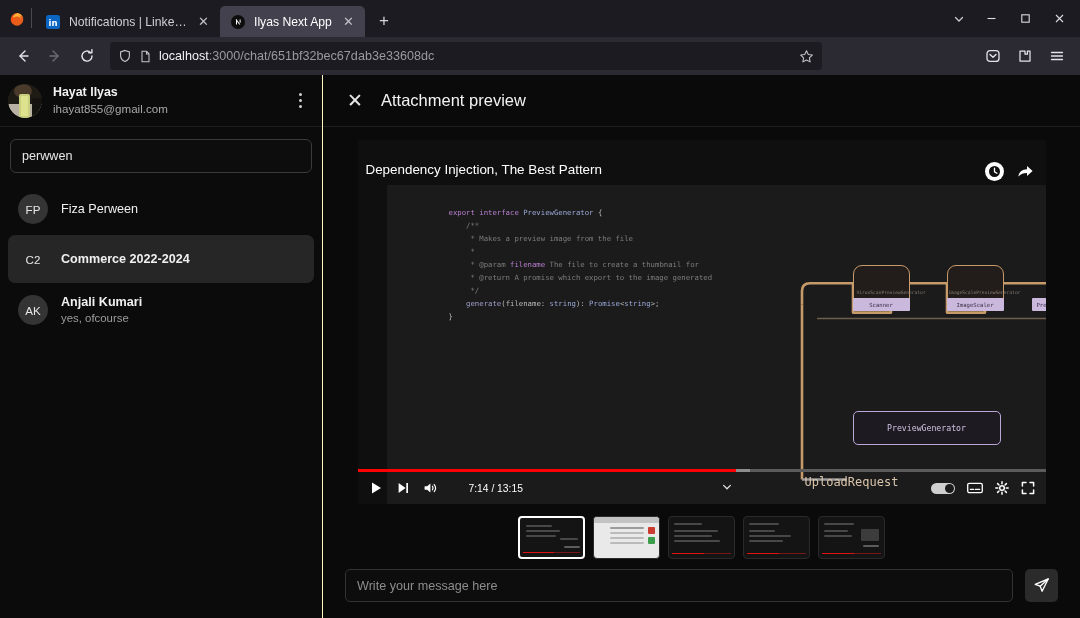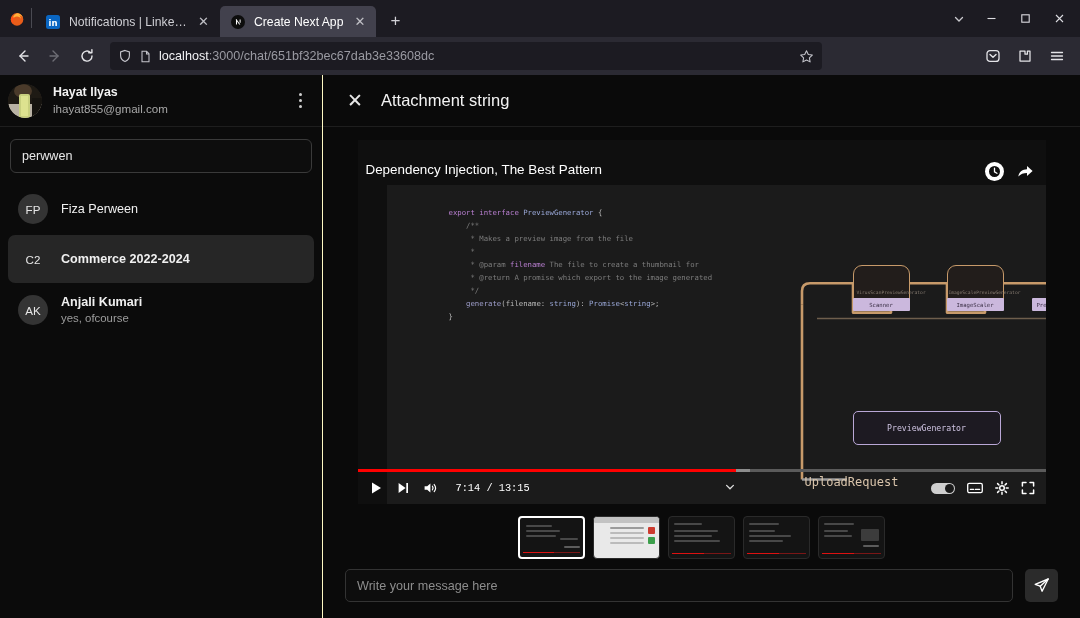--- a/index.html
+++ b/index.html
@@ -204,21 +204,21 @@
     position: absolute; left: 0; right: 0; bottom: 32px; height: 3px; background: #5b5b5b;
     z-index: 8;
   }
   .progress .buf { position:absolute; left:0; top:0; height:100%; background:#8d8d8d; }
   .progress .played { position: absolute; left: 0; top: 0; height: 100%; background: #ff0000; }
   .controls {
     position: absolute; left: 0; right: 0; bottom: 0; height: 32px;
     display: flex; align-items: center; padding: 0 11px; gap: 13px; z-index: 9;
   }
   .cbtn { color: #fff; display: flex; align-items: center; justify-content: center; }
-  .timecode { font-size: 10.3px; color: #fff; font-family: Liberation Mono, monospace; margin-left: 5px;}
+  .timecode { font-size: 10.3px; color: #fff; font-family: Liberation Sans, sans-serif; margin-left: 18px;}
   .ctrl-spacer { flex: 1 1 auto; display:flex; align-items:center; justify-content:center;}
   .chev-down { color:#ddd; }
   .ctrl-right { display: flex; align-items: center; gap: 12px; }
   .toggle-pill {
     width: 24px; height: 11px; border-radius: 6px; background: #cfcfcf; position: relative;
   }
   .toggle-pill i {
     position: absolute; right: 1px; top: 1px; width: 9px; height: 9px;
     border-radius: 50%; background: #1a1a1a; display:block;
   }
@@ -280,21 +280,21 @@
 
     <div class="tab active">
       <span class="favicon">
         <svg width="14" height="14" viewBox="0 0 14 14">
           <circle cx="7" cy="7" r="7" fill="#0d0d0d"></circle>
           <path d="M4.6 4.4h1.1l3.6 5.2h-1.1z" fill="#fff"></path>
           <path d="M5 4.4h1v5.2h-1z" fill="#fff"></path>
           <path d="M8.6 4.4h1v3.3h-1z" fill="#fff"></path>
         </svg>
       </span>
-      <span class="tablabel">Create Next App</span>
+      <span class="tablabel">Ilyas Next App</span>
       <span class="tabclose">✕</span>
     </div>
 
     <div class="newtab">+</div>
 
     <div class="tabstrip-right">
       <div class="chev-all">
         <svg width="12" height="12" viewBox="0 0 12 12">
             <path d="M2.5 4.5L6 8l3.5-3.5" stroke="currentColor" stroke-width="1.3" fill="none" stroke-linecap="round"></path>
           </svg>
@@ -432,21 +432,21 @@
             <div class="chat-name bold">Anjali Kumari</div>
             <div class="chat-sub">yes, ofcourse</div>
           </div>
         </div>
       </div>
     </div>
 
     <div class="main">
       <div class="main-header">
         <span class="close-x">✕</span>
-        <span class="header-title">Attachment string</span>
+        <span class="header-title">Attachment preview</span>
       </div>
 
       <div class="preview-area">
 
         <div class="video-card">
           <div class="video-inner">
 
             <div class="vid-title-row">
               <span class="vid-title-txt">Dependency Injection, The Best Pattern</span>
               <span class="vid-top-icons">

